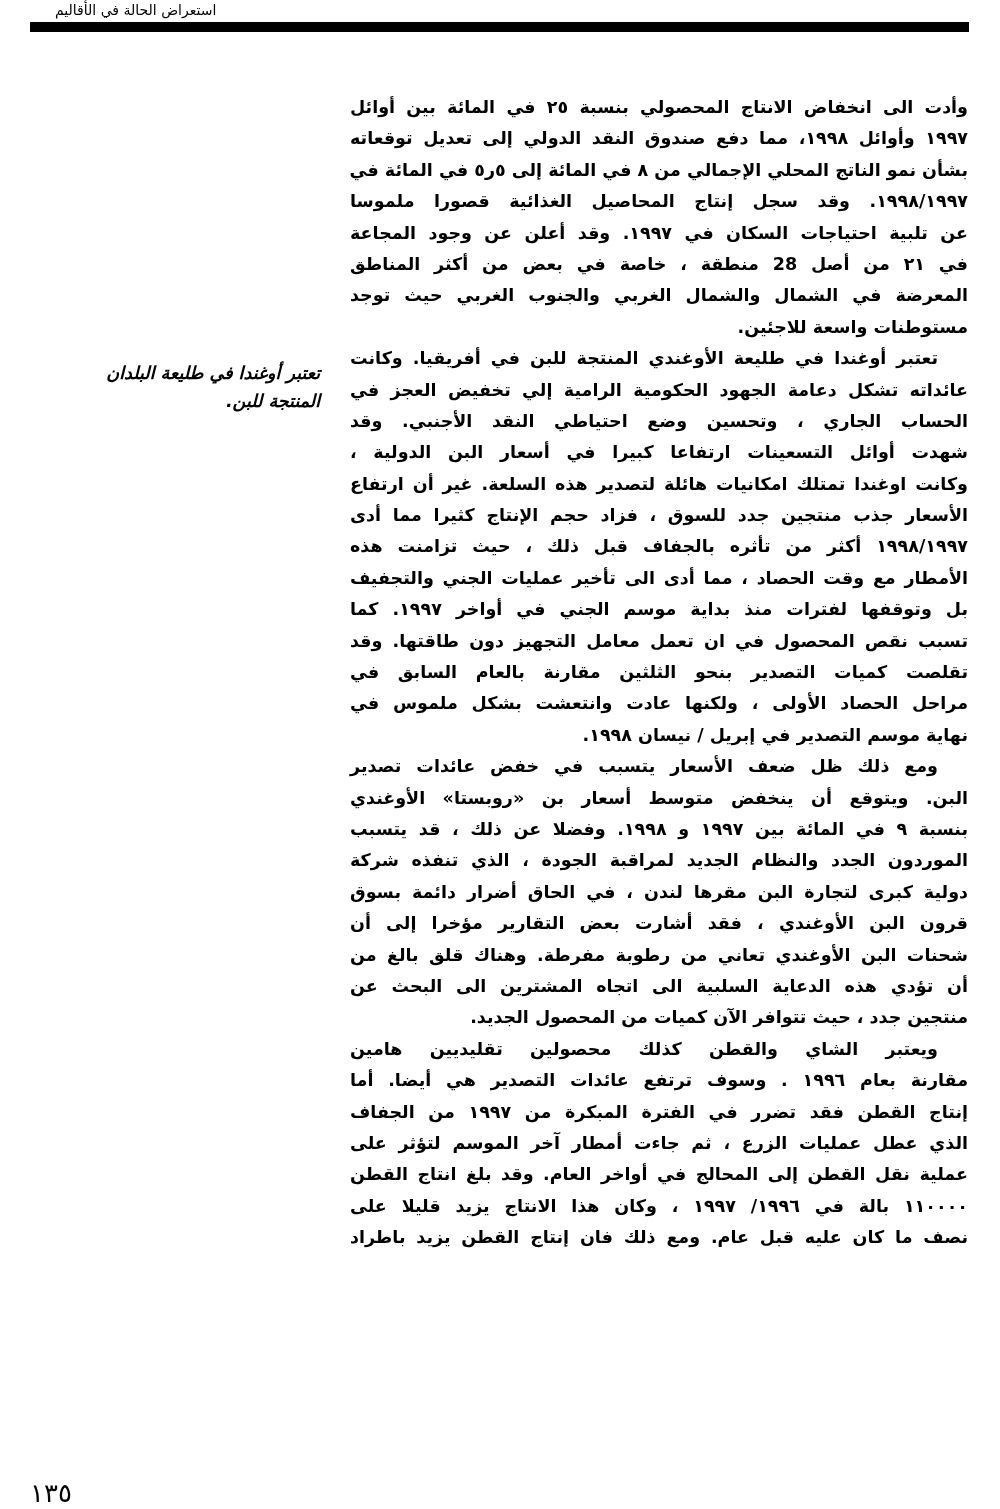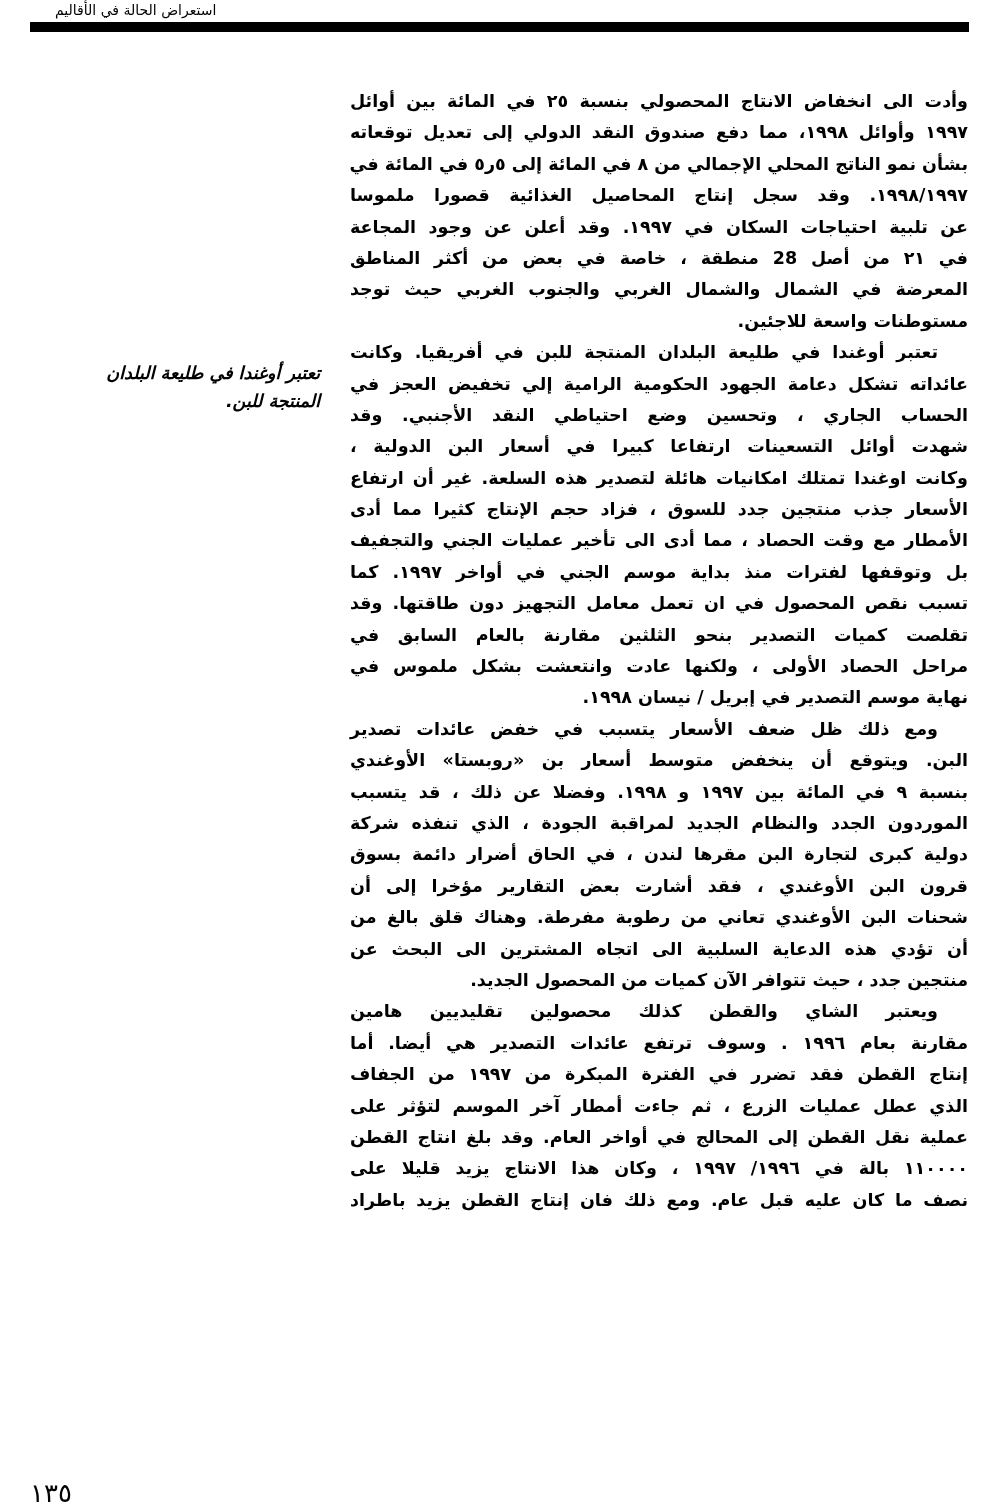--- a/index.html
+++ b/index.html
@@ -1,21 +1,21 @@
 <!DOCTYPE html>
 <html><head>
 <meta charset="utf-8">
 <style>
   html, body { margin: 0; padding: 0; background: #ffffff; }
   body { width: 1000px; height: 1509px; position: relative; overflow: hidden;
          font-family: "DejaVu Sans", sans-serif; color: #000; }
   .running-head { position: absolute; left: 16px; top: 0px; font-size: 14px;
                   line-height: 20px; direction: rtl; font-weight: normal; letter-spacing: -0.5px; margin-left: 39px; }
   .head-rule { position: absolute; left: 30px; top: 22px; width: 939px; height: 10px; background: #000; }
-  .main-col { position: absolute; left: 350px; top: 86px; width: 618px; direction: rtl;
+  .main-col { position: absolute; left: 350px; top: 92px; width: 618px; direction: rtl;
               font-size: 17.5px; font-weight: bold; line-height: 31.4px; }
   .line { display: block; text-align: justify; text-align-last: justify; white-space: nowrap; height: 31.4px; }
   .line.last { text-align-last: right; }
   .line.indent { padding-right: 30px; }
   .margin-note { position: absolute; left: 20px; top: 359px; width: 300px; direction: rtl;
                  font-size: 17.5px; font-weight: bold; font-style: italic; line-height: 28px; text-align: right; }
   .page-number { position: absolute; left: 30px; top: 1478px; font-size: 26px; font-weight: normal; direction: rtl; }
 </style>
 </head>
 <body>
@@ -33,26 +33,27 @@
       <span class="line">وأدت الى انخفاض الانتاج المحصولي بنسبة ٢٥ في المائة بين أوائل</span>
       <span class="line">١٩٩٧ وأوائل ١٩٩٨، مما دفع صندوق النقد الدولي إلى تعديل توقعاته</span>
       <span class="line">بشأن نمو الناتج المحلي الإجمالي من ٨ في المائة إلى ٥ر٥ في المائة في</span>
       <span class="line">١٩٩٨/١٩٩٧. وقد سجل إنتاج المحاصيل الغذائية قصورا ملموسا</span>
       <span class="line">عن تلبية احتياجات السكان في ١٩٩٧. وقد أعلن عن وجود المجاعة</span>
       <span class="line">في ٢١ من أصل 28 منطقة ، خاصة في بعض من أكثر المناطق</span>
       <span class="line">المعرضة في الشمال والشمال الغربي والجنوب الغربي حيث توجد</span>
       <span class="line last">مستوطنات واسعة للاجئين.</span>
     </div>
     <div>
-      <span class="line indent">تعتبر أوغندا في طليعة البلدان المنتجة للبن في أفريقيا. وكانت</span>
+      <span class="line indent">تعتبر أوغندا في طليعة الأوغندي المنتجة للبن في أفريقيا. وكانت</span>
       <span class="line">عائداته تشكل دعامة الجهود الحكومية الرامية إلي تخفيض العجز في</span>
       <span class="line">الحساب الجاري ، وتحسين وضع احتياطي النقد الأجنبي. وقد</span>
       <span class="line">شهدت أوائل التسعينات ارتفاعا كبيرا في أسعار البن الدولية ،</span>
       <span class="line">وكانت اوغندا تمتلك امكانيات هائلة لتصدير هذه السلعة. غير أن ارتفاع</span>
       <span class="line">الأسعار جذب منتجين جدد للسوق ، فزاد حجم الإنتاج كثيرا مما أدى</span>
+      <span class="line">١٩٩٨/١٩٩٧ أكثر من تأثره بالجفاف قبل ذلك ، حيث تزامنت هذه</span>
       <span class="line">الأمطار مع وقت الحصاد ، مما أدى الى تأخير عمليات الجني والتجفيف</span>
       <span class="line">بل وتوقفها لفترات منذ بداية موسم الجني في أواخر ١٩٩٧. كما</span>
       <span class="line">تسبب نقص المحصول في ان تعمل معامل التجهيز دون طاقتها. وقد</span>
       <span class="line">تقلصت كميات التصدير بنحو الثلثين مقارنة بالعام السابق في</span>
       <span class="line">مراحل الحصاد الأولى ، ولكنها عادت وانتعشت بشكل ملموس في</span>
       <span class="line last">نهاية موسم التصدير في إبريل / نيسان ١٩٩٨.</span>
     </div>
     <div>
       <span class="line indent">ومع ذلك ظل ضعف الأسعار يتسبب في خفض عائدات تصدير</span>
       <span class="line">البن. ويتوقع أن ينخفض متوسط أسعار بن «روبستا» الأوغندي</span>

